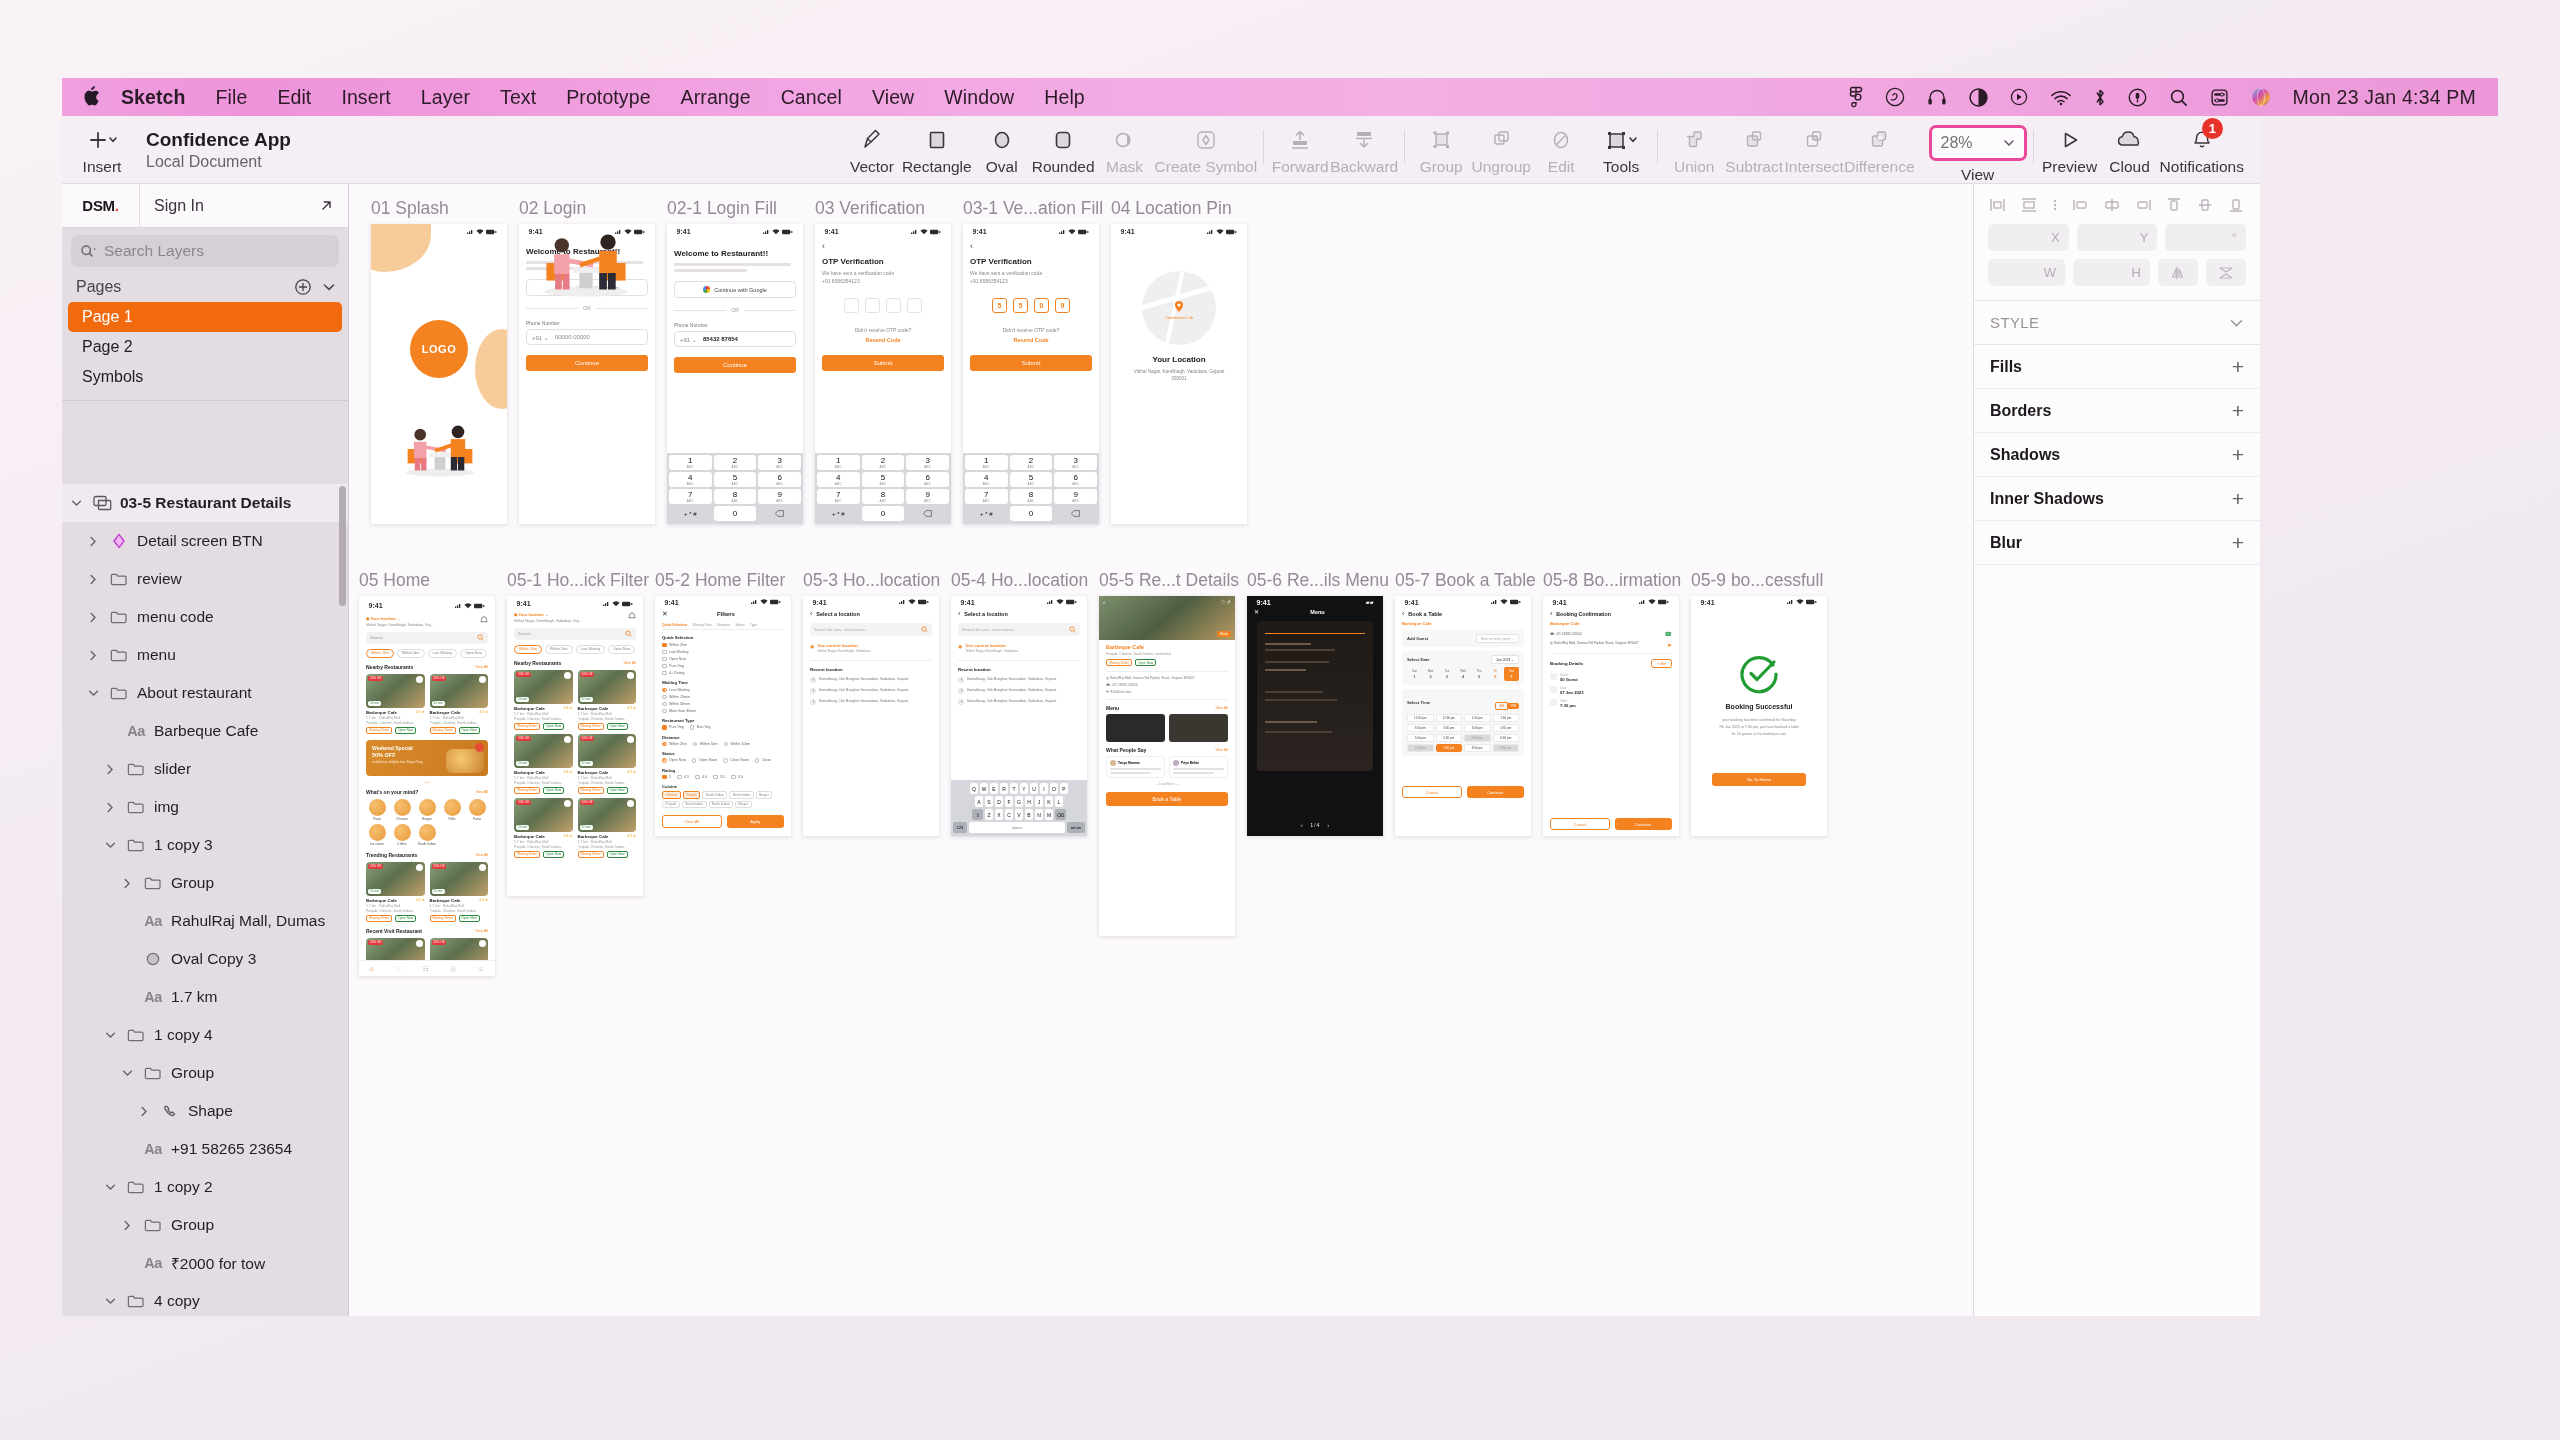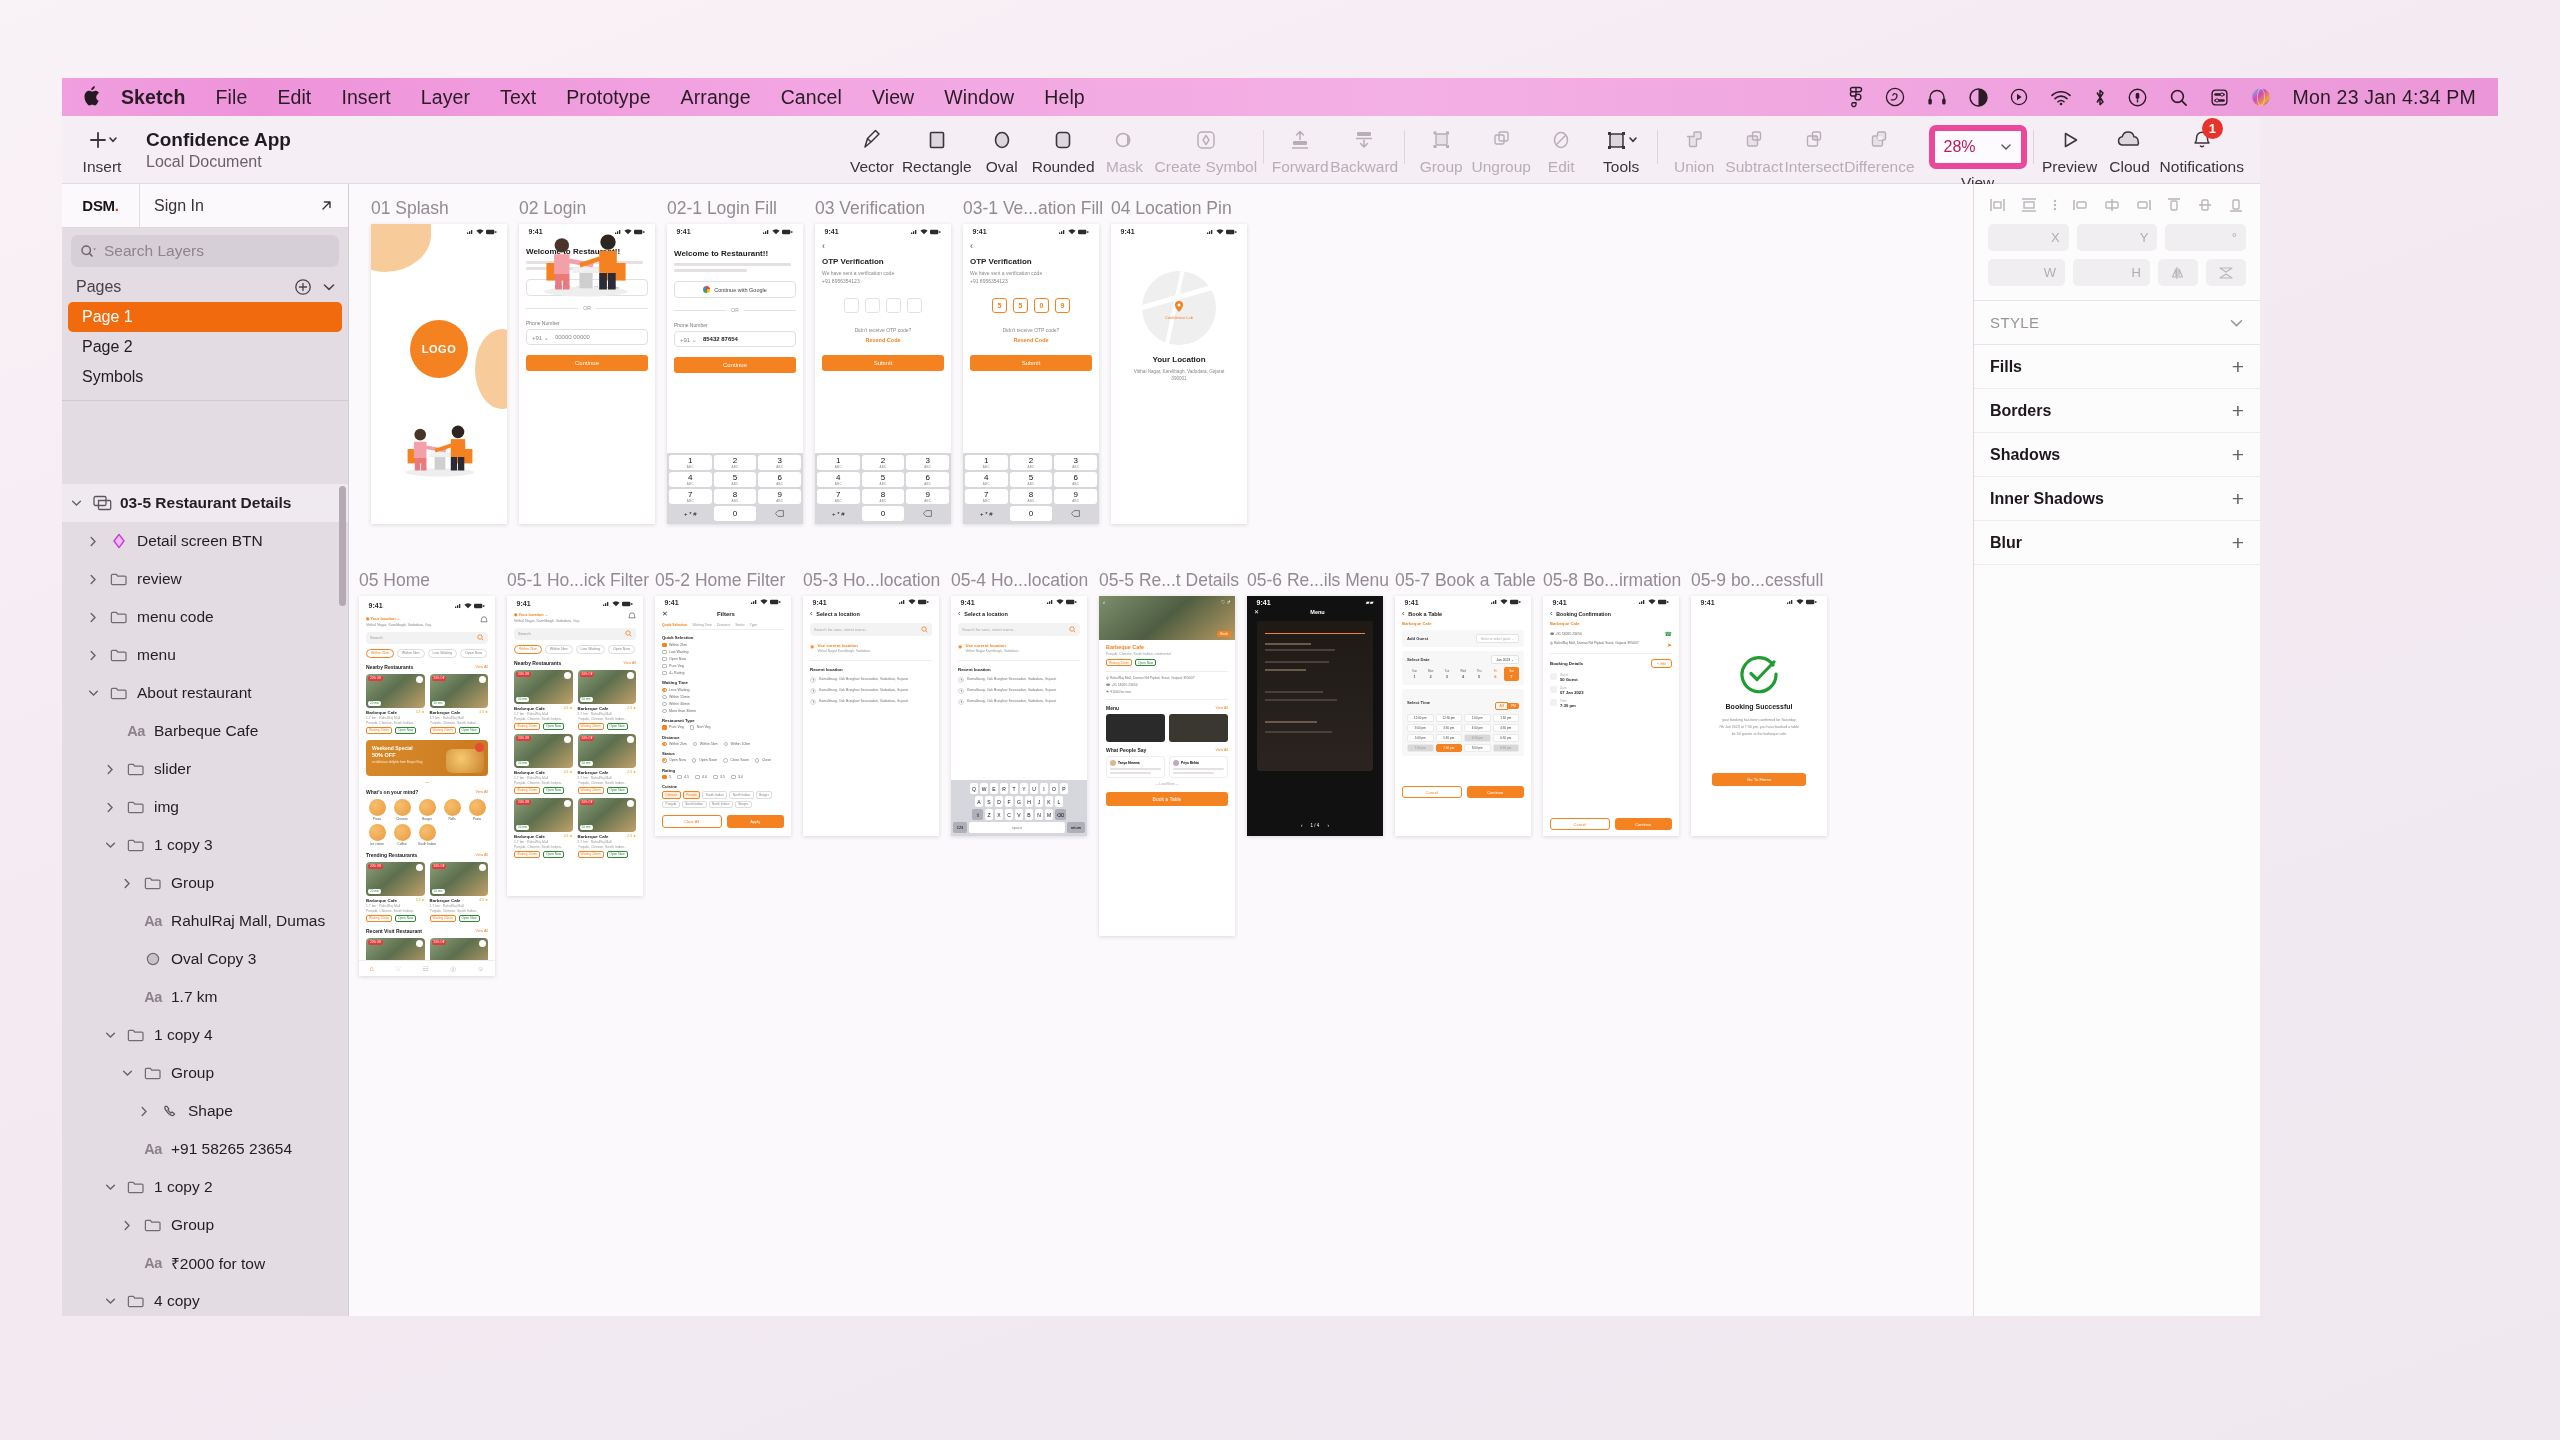--- a/index.html
+++ b/index.html
@@ -66,23 +66,23 @@
     padding-top:9px; min-width:60px; gap:3px;
   }
   .tb-icon { height:30px; display:flex; align-items:center; justify-content:center;}
   .tb-text { font-size:15.5px; color:#3c343c; white-space:nowrap; }
   .tb-text.dim { color:#b7aeb7; }
   .tb-sep { width:1px; height:34px; background:#ddd4dd; margin:14px 6px 0 6px;}
   .doc-title { display:flex; flex-direction:column; justify-content:center; padding:12px 0 0 14px;}
   .doc-name { font-size:19px; font-weight:700; color:#221a22; line-height:1.25;}
   .doc-sub { font-size:16px; color:#6b616b; line-height:1.3;}
   .zoom-box {
-    width:98px; height:44px; border-radius:7px; background:#fdfbfd;
-    border:6px solid #ec4899; display:flex; align-items:center;
-    justify-content:space-between; padding:0 9px; font-size:16px; color:#be185d;
+    width:98px; height:36px; border-radius:7px; background:#fdfbfd;
+    border:3px solid #ec4899; display:flex; align-items:center;
+    justify-content:space-between; padding:0 9px; font-size:16px; color:#737373;
   }
   .notif-badge {
     position:absolute; top:-7px; right:-9px; background:#e8332a; color:#fff;
     width:21px; height:21px; border-radius:50%; font-size:13px;
     display:flex; align-items:center; justify-content:center; font-weight:700;
   }
 
   
   .sidebar {
     position:absolute; left:0; top:68px; width:287px; height:1132px;

